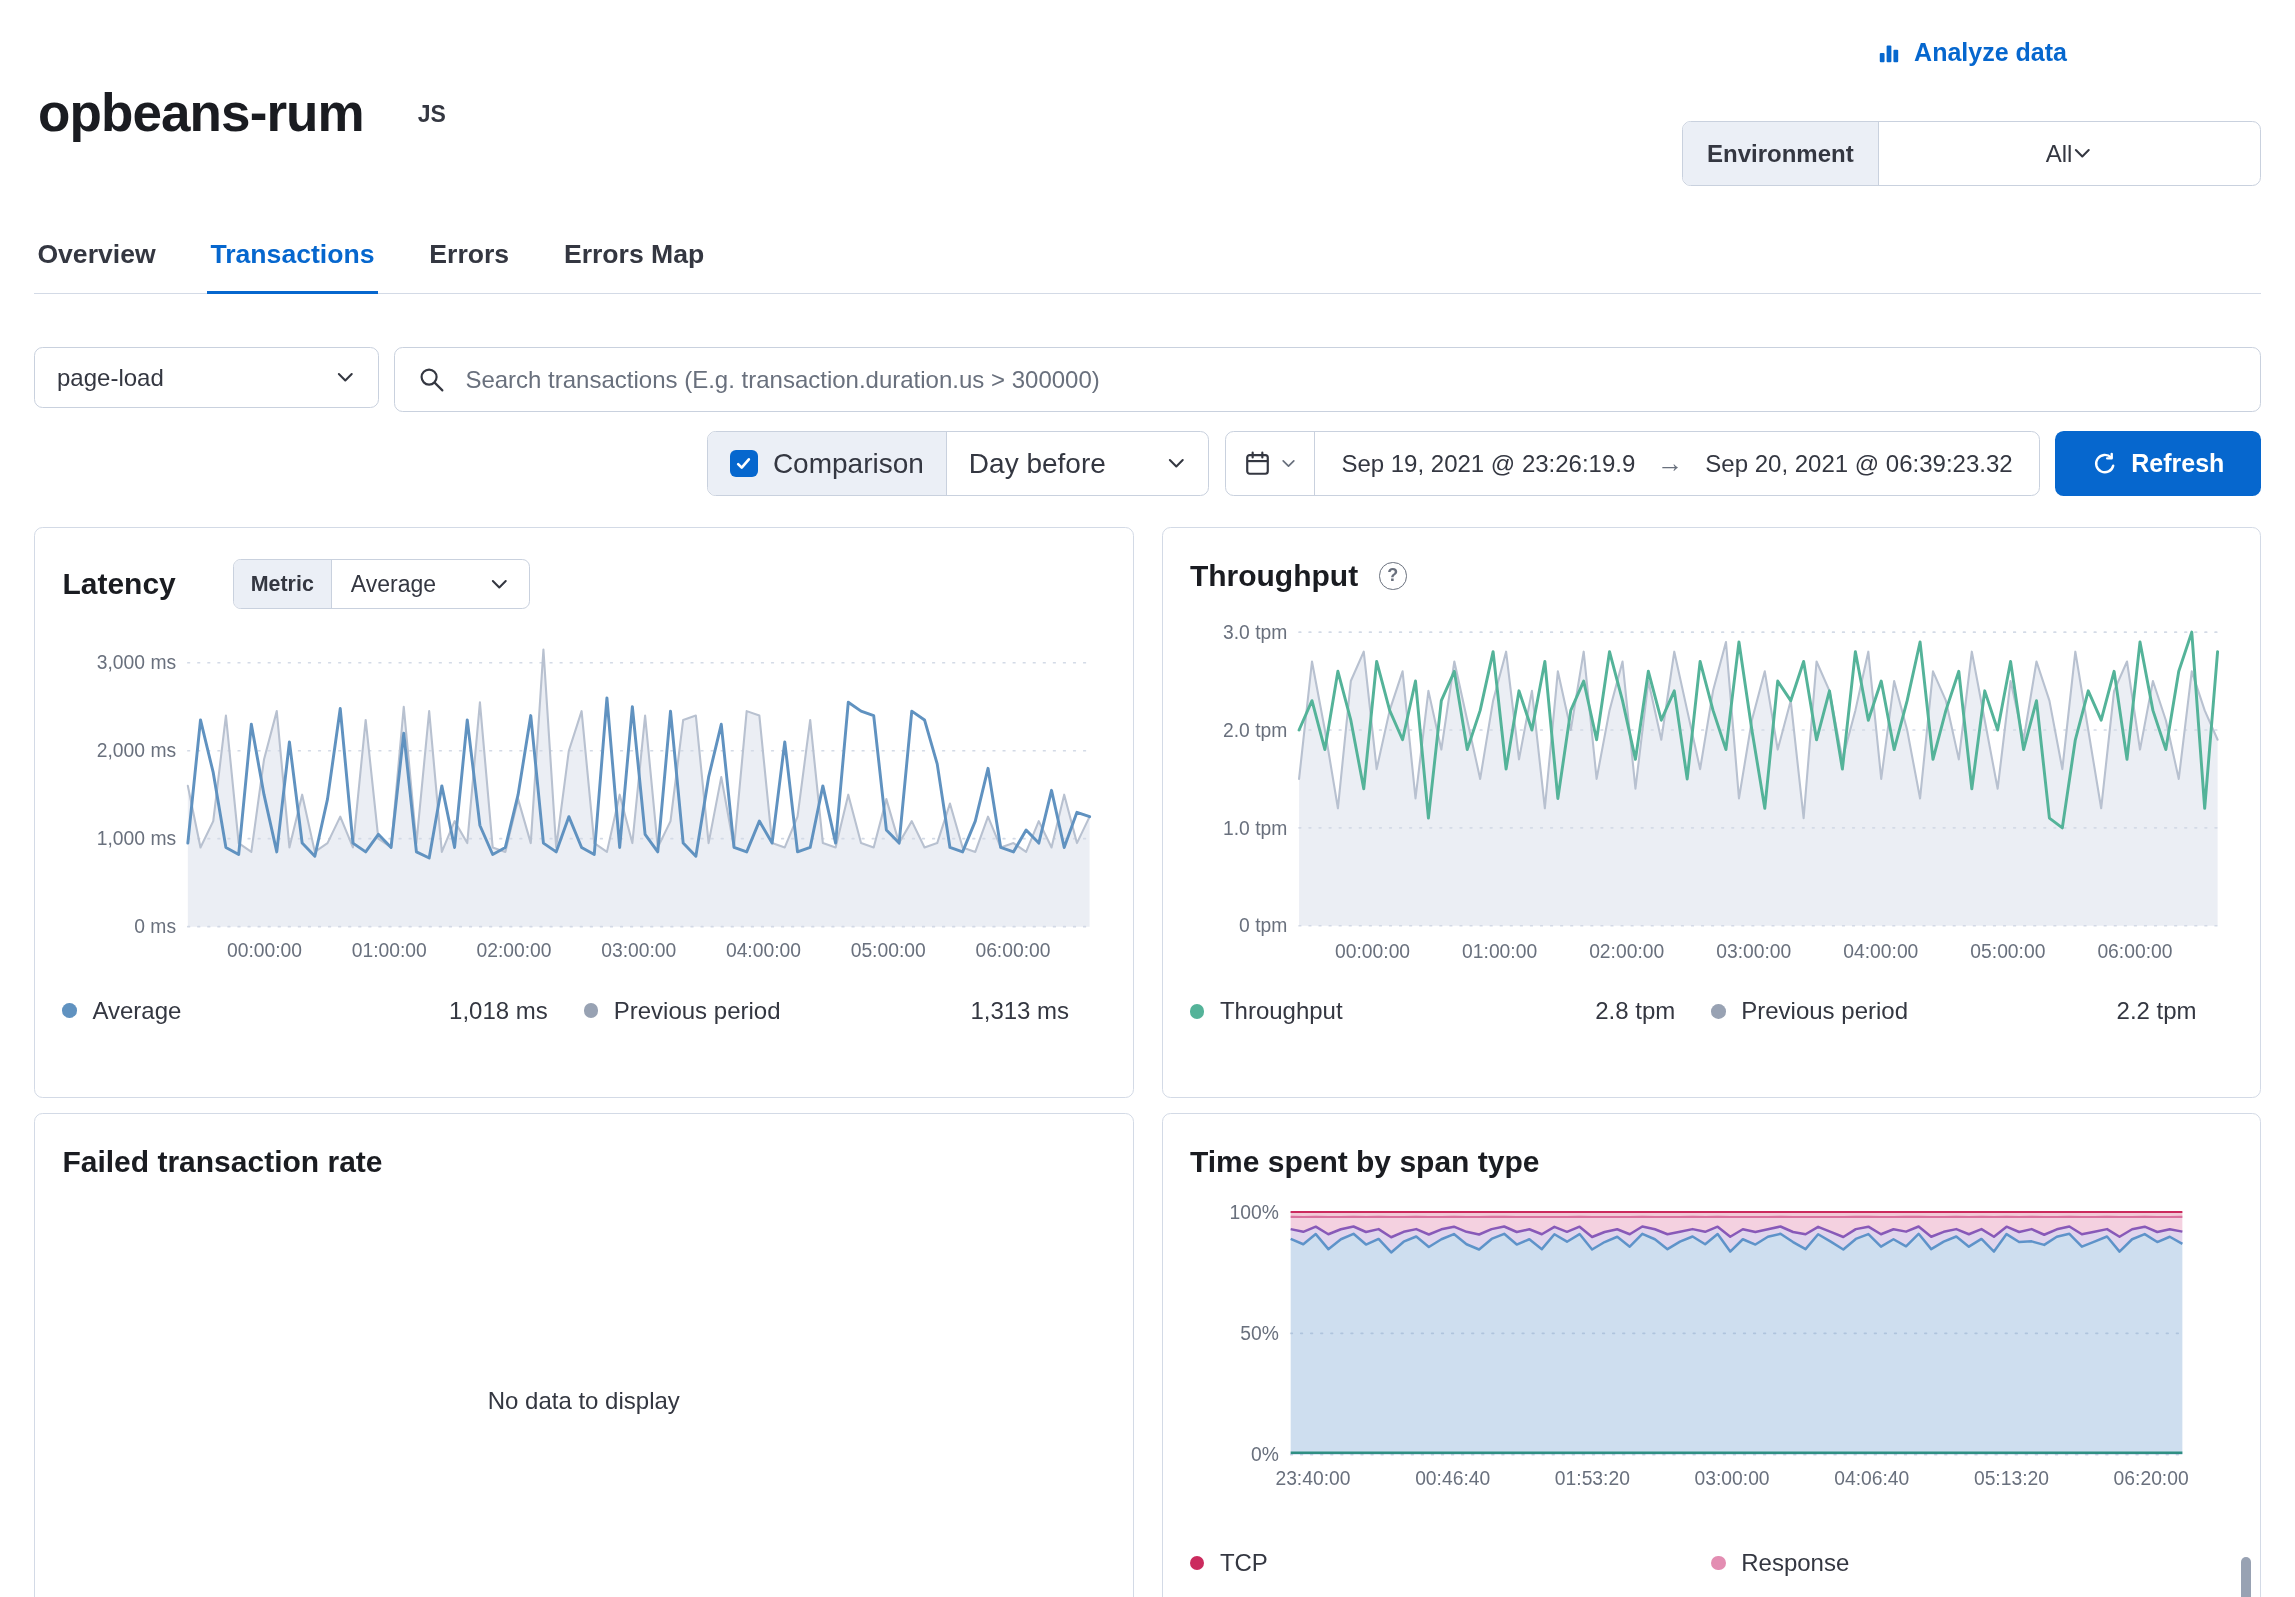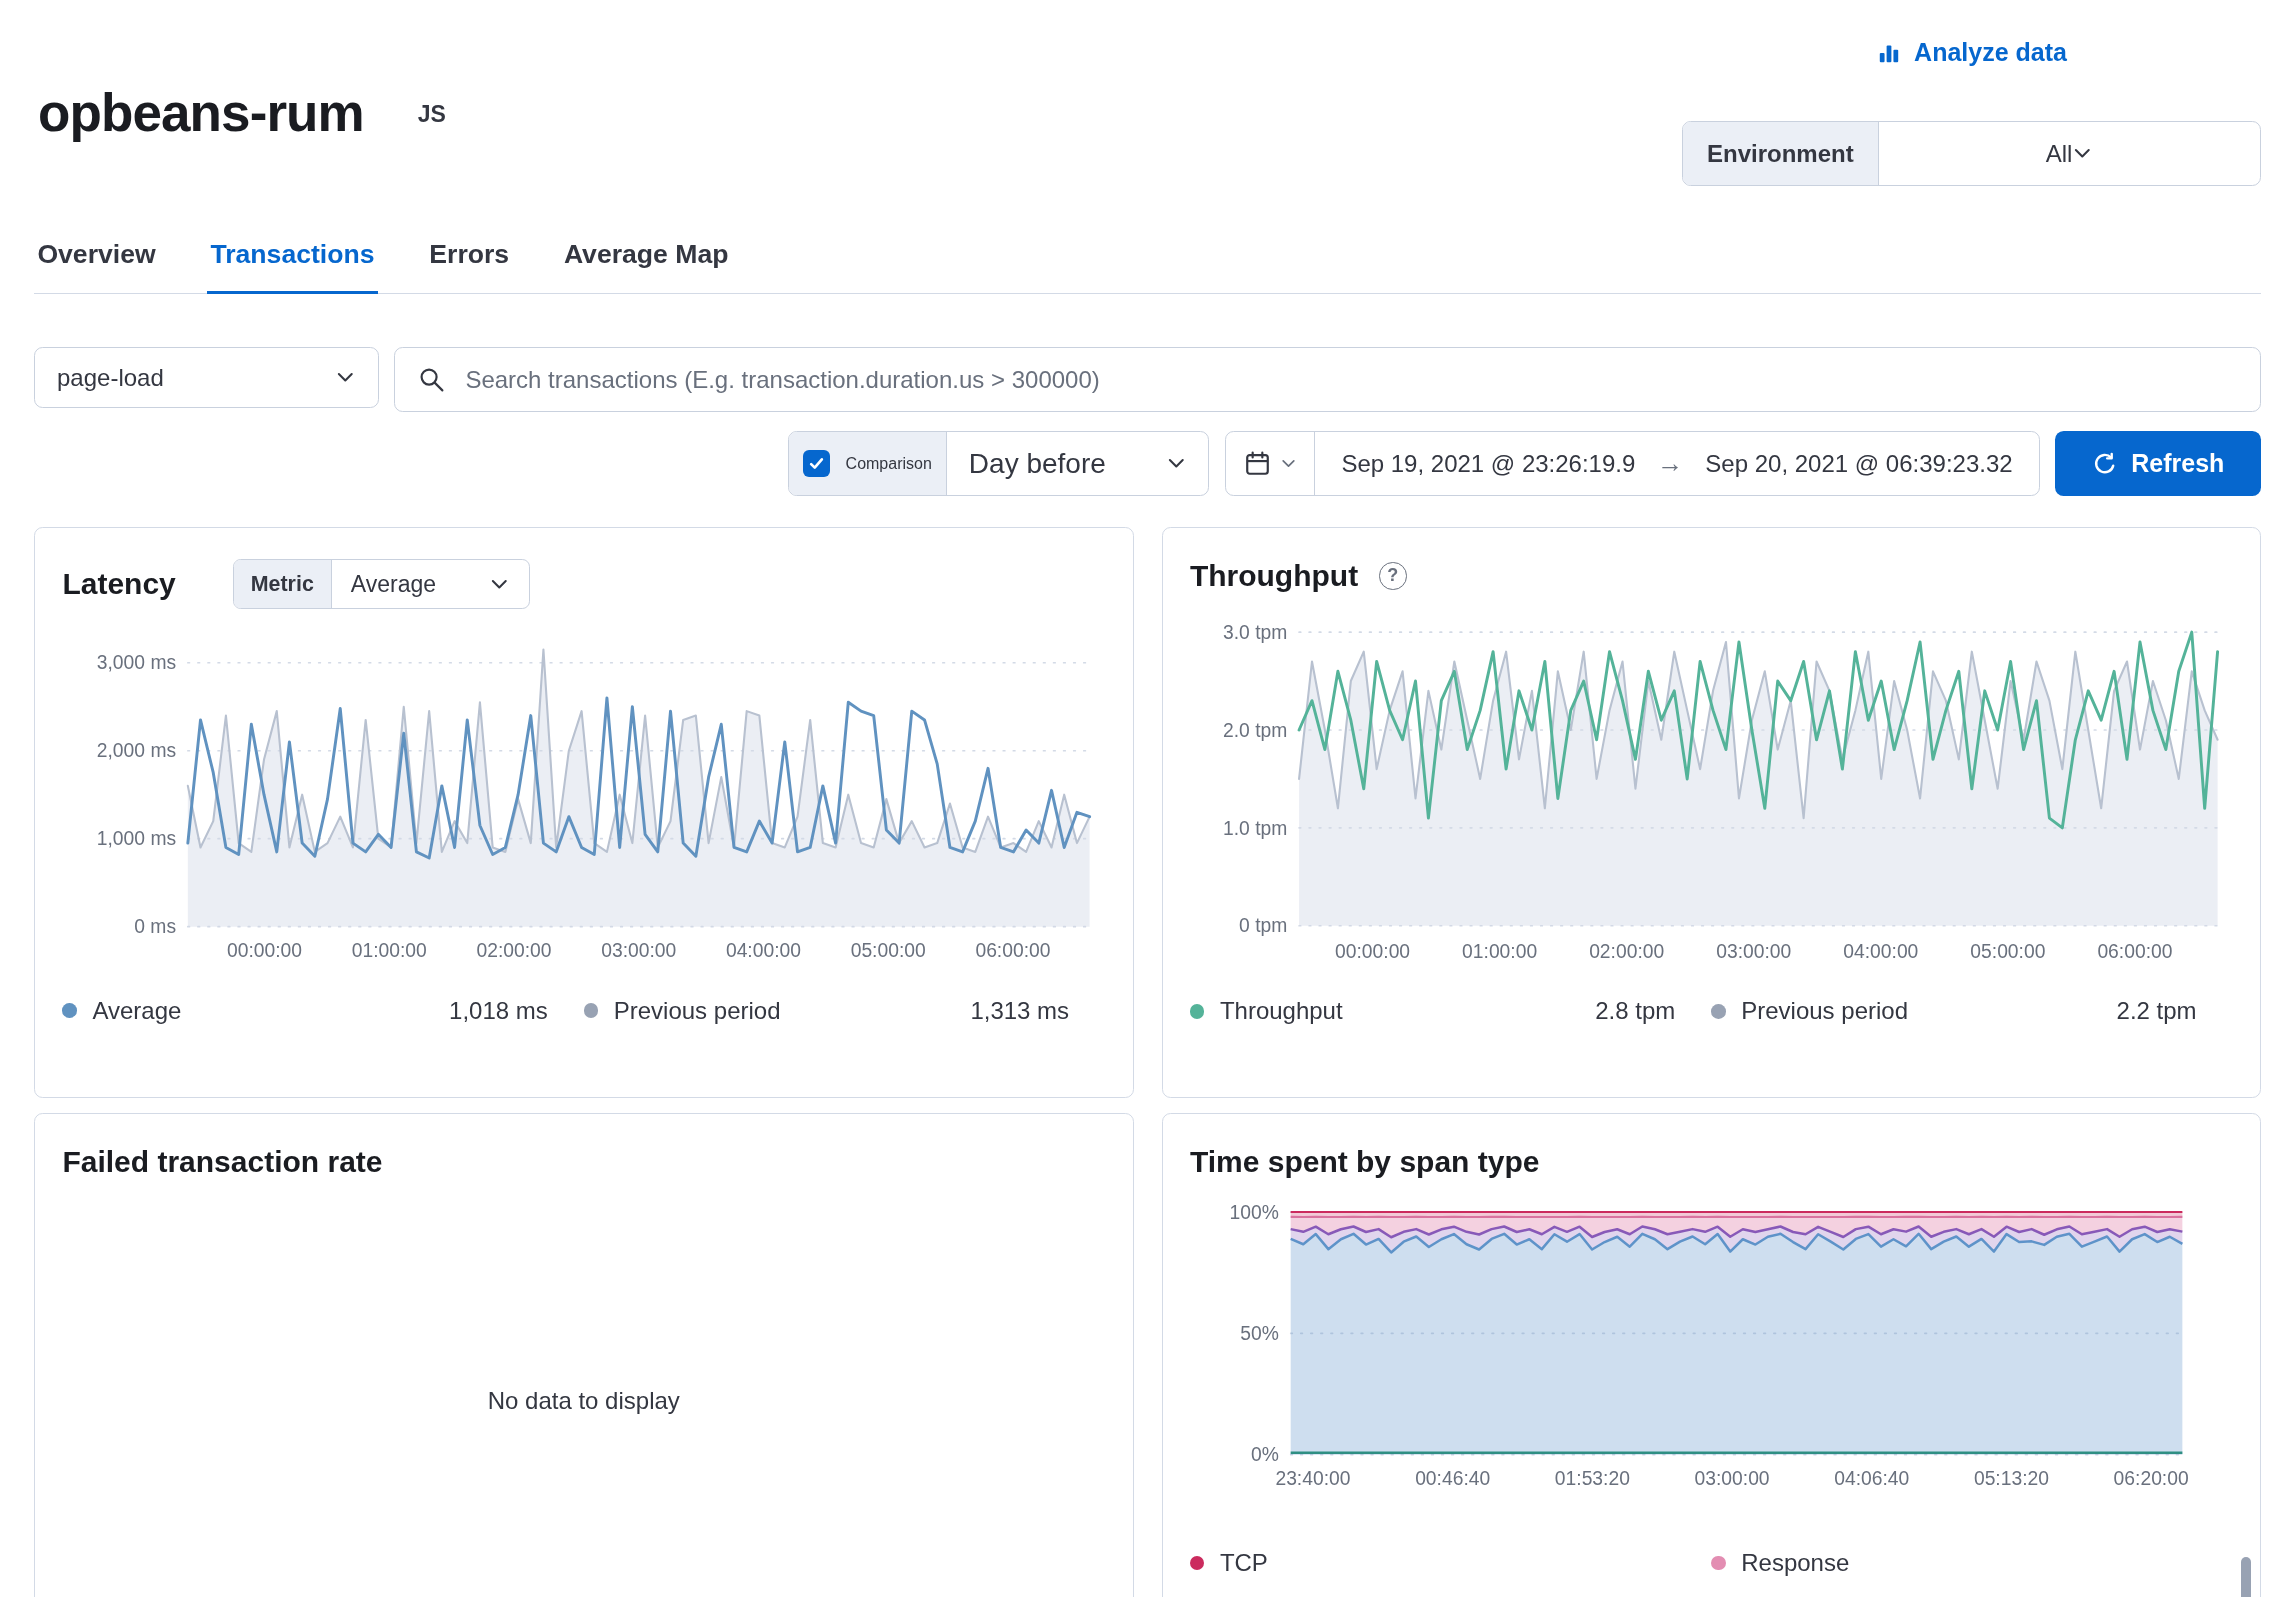--- a/index.html
+++ b/index.html
@@ -36,21 +36,21 @@
 
   
   .filter-row{display:flex;gap:15.4px;margin-top:53px;}
   .select-control{width:345px;height:61px;border:0.9px solid var(--border);border-radius:8.6px;display:flex;align-items:center;justify-content:space-between;padding:0 22px;font-size:24px;background:#fff;cursor:pointer;}
   .search-box{flex:1;height:65px;border:0.9px solid var(--border);border-radius:8.6px;display:flex;align-items:center;gap:17px;padding:0 22px;background:#fff;}
   .search-box input{border:none;outline:none;flex:1;font-size:24px;color:var(--text);font-family:inherit;background:transparent;}
   .search-box input::placeholder{color:var(--subdued);}
 
   .actions-row{display:flex;justify-content:flex-end;align-items:center;gap:15.4px;margin-top:19px;}
   .comparison-group{display:flex;height:65px;border:0.9px solid var(--border);border-radius:8.6px;overflow:hidden;background:#fff;}
-  .comparison-label-seg{display:flex;align-items:center;gap:15.4px;padding:0 14px;background:var(--prepend);border-right:0.9px solid var(--border);font-size:16px;}
+  .comparison-label-seg{display:flex;align-items:center;gap:15.4px;padding:0 22px;background:var(--prepend);border-right:0.9px solid var(--border);font-size:28px;}
   .checkbox{width:27.4px;height:27.4px;border-radius:6px;background:var(--accent);display:flex;align-items:center;justify-content:center;cursor:pointer;flex:none;}
   .comparison-select{display:flex;align-items:center;gap:60px;padding:0 22px;font-size:28px;cursor:pointer;}
   .date-picker{display:flex;align-items:stretch;height:65px;border:0.9px solid var(--border);border-radius:8.6px;background:#fff;}
   .date-btn{display:flex;align-items:center;gap:8.6px;padding:0 17px;border-right:0.9px solid var(--border);cursor:pointer;}
   .date-text{display:flex;align-items:center;gap:22px;padding:0 26px;font-size:24px;}
   .date-arrow{color:var(--subdued);font-size:26px;}
   .refresh-btn{height:65px;min-width:206px;padding:0 31px;background:var(--accent);color:#fff;border:none;border-radius:8.6px;font-size:25px;font-weight:600;display:flex;align-items:center;justify-content:center;gap:13.7px;cursor:pointer;font-family:inherit;}
 
   
   .panels{display:grid;grid-template-columns:1fr 1fr;gap:15.4px 28px;margin-top:31px;}
@@ -111,21 +111,21 @@
             </svg>
         </span>
       </div>
     </div>
   </header>
 
   <nav class="tabs">
     <div class="tab">Overview</div>
     <div class="tab active">Transactions</div>
     <div class="tab">Errors</div>
-    <div class="tab">Average Map</div>
+    <div class="tab">Errors Map</div>
   </nav>
 
   <div class="filter-row">
     <div class="select-control">
       <span>page-load</span>
       <svg class="chev" viewBox="0 0 16 16">
           <path d="M3 5.5 L8 10.5 L13 5.5" fill="none" stroke="#343741" stroke-width="1.6" stroke-linecap="round" stroke-linejoin="round"></path>
         </svg>
     </div>
     <div class="search-box">

